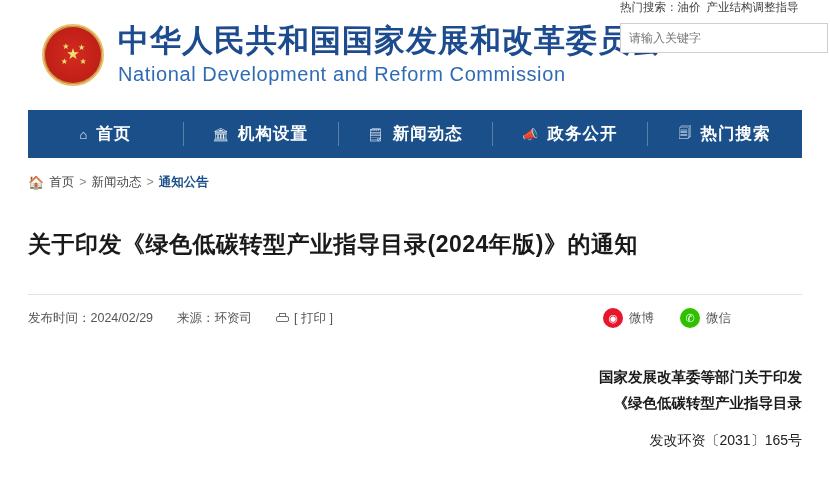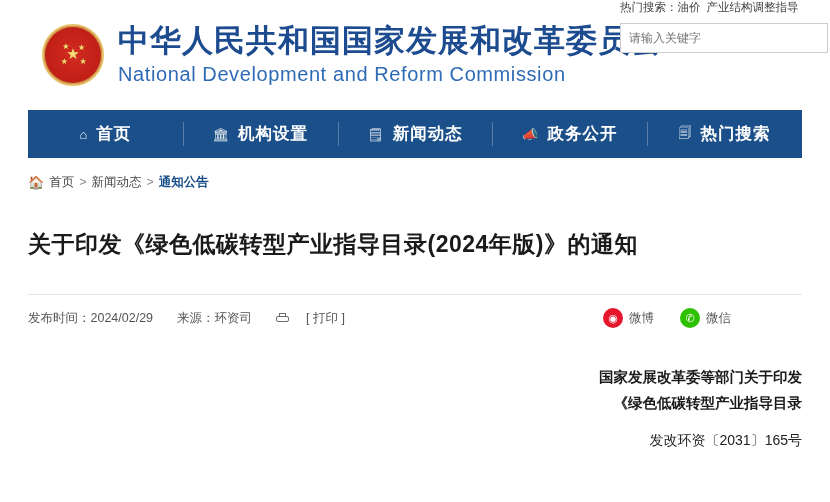--- a/index.html
+++ b/index.html
@@ -204,21 +204,21 @@
     align-items: center;
     height: 46px;
     font-size: 12.5px;
     color: #555;
     position: relative;
   }
   .meta-item { margin-right: 24px; white-space: nowrap; }
   .meta-print {
     display: flex;
     align-items: center;
-    gap: 17px;
+    gap: 5px;
     color: #555;
     cursor: pointer;
   }
   .printer-icon {
     display: inline-block;
     width: 13px;
     height: 11px;
     position: relative;
   }
   .printer-icon::before {

